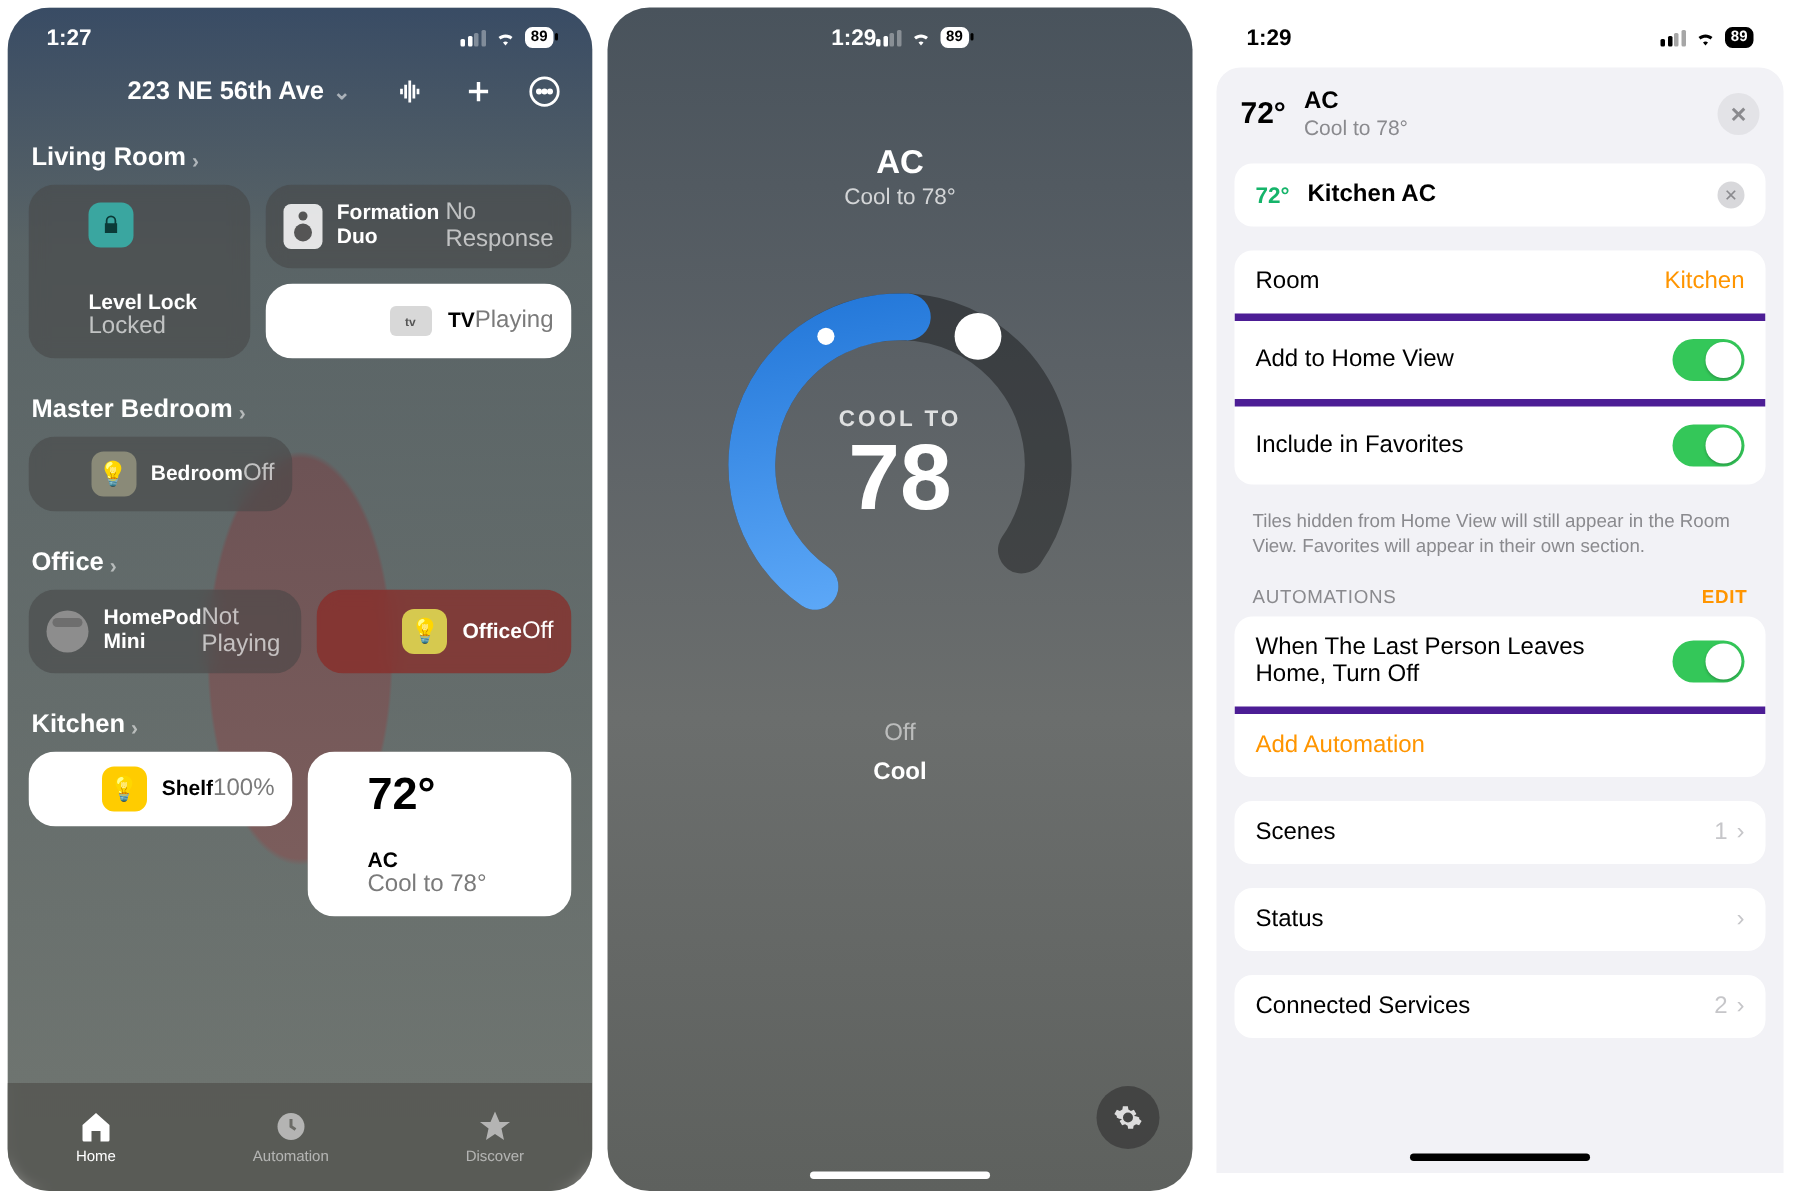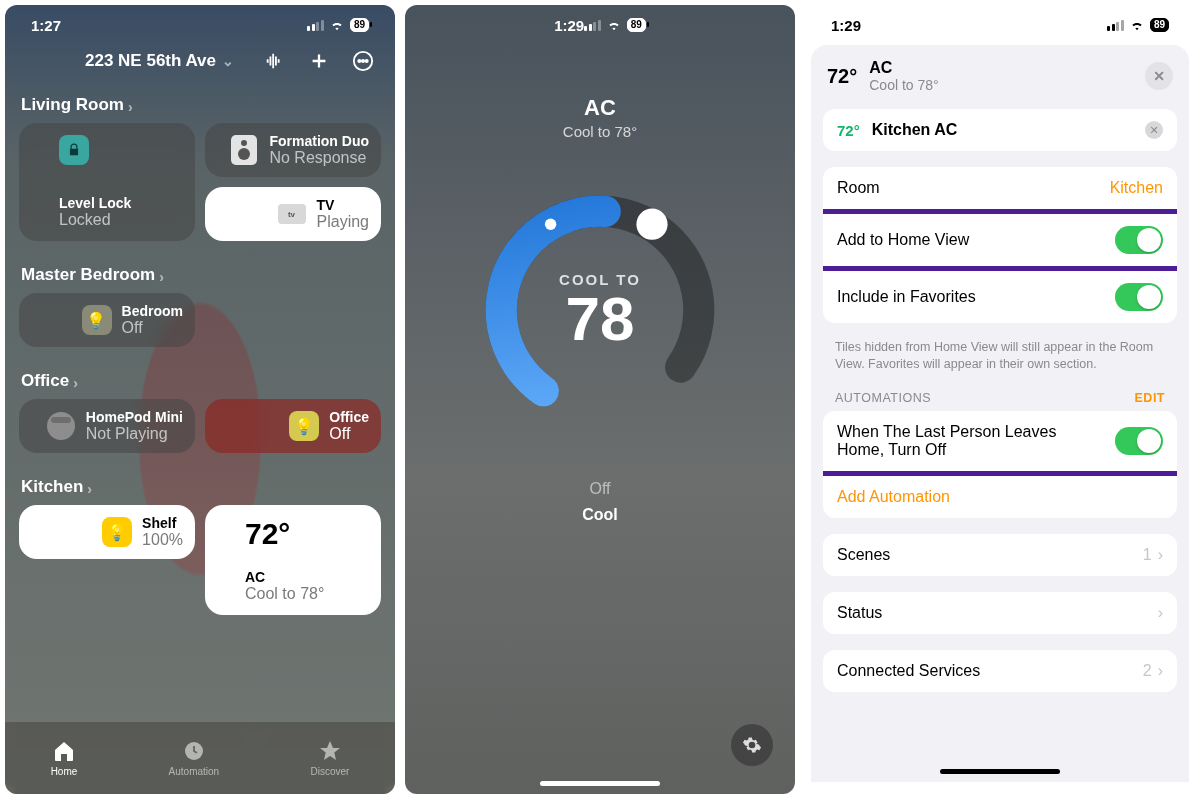--- a/index.html
+++ b/index.html
@@ -1,18 +1,18 @@
 <!DOCTYPE html>
 <html><head>
 <meta charset="utf-8">
 <style>
   * { box-sizing: border-box; margin: 0; padding: 0; font-family: -apple-system, "SF Pro Text", "Helvetica Neue", Arial, sans-serif; }
   body { background:#fff; display:flex; justify-content:center; align-items:flex-start; }
   .wrap { width:1200px; height:799px; display:flex; gap:10px; padding:5px; }
-  .phone { flex:1 1 0; border-radius:12px; overflow:hidden; position:relative; }
+  .phone { flex:1 1 0; border-radius:28px; overflow:hidden; position:relative; }
   
   .status { height:40px; display:flex; align-items:center; justify-content:space-between; padding:0 26px; color:#fff; font-size:15px; font-weight:600; }
   .status.dark { color:#000; }
   .status .right { display:flex; align-items:center; gap:5px; }
   .bars   { display:inline-flex; align-items:flex-end; gap:1.5px; }
   .bars span { width:3px; background:currentColor; border-radius:1px; }
   .bars span:nth-child(1){height:5px}.bars span:nth-child(2){height:7px}.bars span:nth-child(3){height:9px;opacity:.35}.bars span:nth-child(4){height:11px;opacity:.35}
   .wifi { width:16px; height:16px; }
   .batt { border:1.5px solid currentColor; border-radius:5px; padding:1px 3px; font-size:10px; font-weight:700; position:relative; line-height:1;}
   .batt::after{content:"";position:absolute;right:-4px;top:3px;width:2px;height:5px;background:currentColor;border-radius:1px;}
@@ -33,21 +33,21 @@
   .tile { border-radius:18px; padding:12px 14px; display:flex; flex-direction:column; justify-content:flex-end; min-height:40px; backdrop-filter: blur(6px); }
   .tile .icon { width:30px; height:30px; border-radius:8px; display:flex; align-items:center; justify-content:center; margin-bottom:auto; }
   .tile .t1 { font-size:14px; font-weight:600; }
   .tile .t2 { font-size:16px; }
   .tile.dim { background:rgba(70,70,70,.55); color:#fff; }
   .tile.dim .t2{ color:rgba(255,255,255,.65); }
   .tile.light { background:#fff; color:#000; }
   .tile.light .t2{ color:#7a7a7a; }
   .tile.row { flex-direction:row; align-items:center; gap:10px; min-height:0; padding:10px 12px;}
   .tile.row .icon{ margin-bottom:0; }
-  .tile.row .txt{ display:flex; flex-direction:column; }
+  .tile.row .txt{ display:flex; }
   .tile.tall { min-height:108px;padding-left:40px; }
   .tile.red { background:rgba(140,40,35,.7); }
   .big72 { font-size:30px; font-weight:700; }
   .homebar { position:absolute; bottom:0; left:0; right:0; height:72px; display:flex; justify-content:space-around; align-items:center; background:rgba(80,80,75,.70); backdrop-filter:blur(4px); }
   .homebar .tab { display:flex; flex-direction:column; align-items:center; gap:3px; color:rgba(255,255,255,.55); font-size:10px;}
   .homebar .tab.active{ color:#fff; }
   .homebar svg{ width:24px; height:24px; }
   
   .p2 { background: linear-gradient(180deg, #49535c 0%, #5b6166 30%, #6b6e6d 60%, #5e615e 100%); display:flex; flex-direction:column; align-items:center; color:#fff; }
   .p2 .title { text-align:center; margin-top:50px; }

